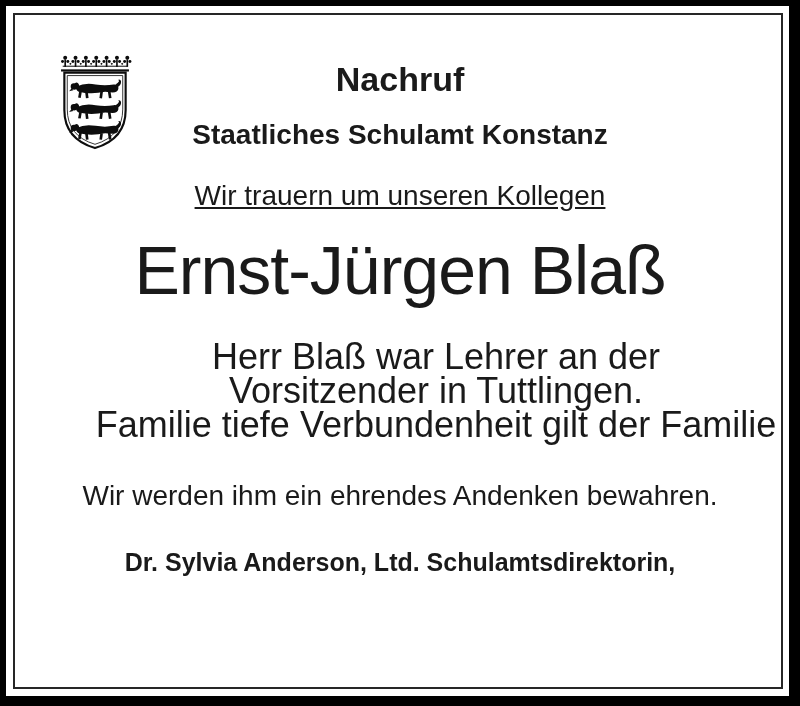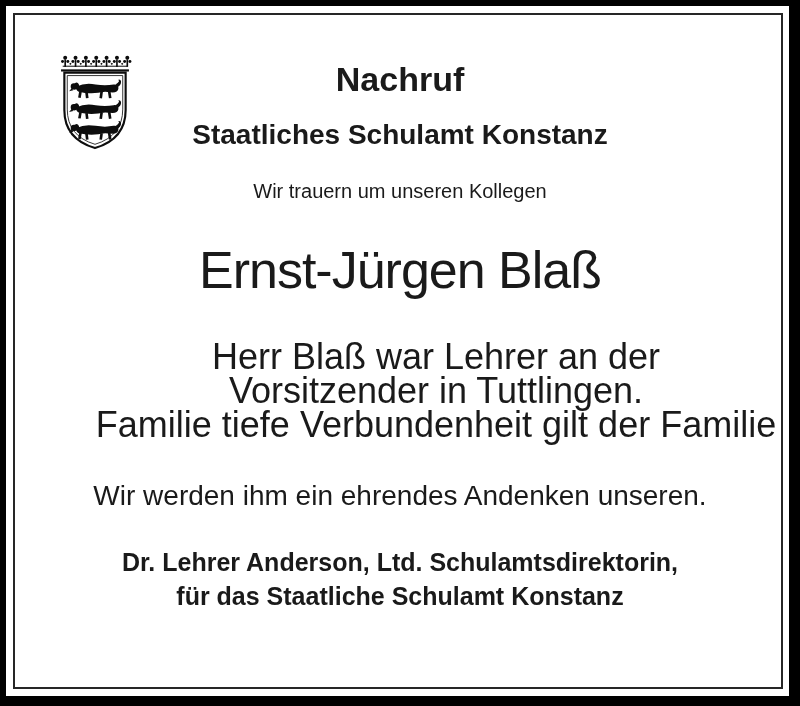--- a/index.html
+++ b/index.html
@@ -27,22 +27,22 @@
     pointer-events: none;
   }
   .crest {
     position: absolute;
     left: 53px; top: 47px;
     width: 84px; height: 106px;
   }
   .t { position: absolute; left: 0; width: 100%; text-align: center; white-space: nowrap; }
   .heading   { top: 60px;  font-size: 34px; font-weight: bold; }
   .org       { top: 119px; font-size: 28px; font-weight: bold; }
-  .intro     { top: 180px; font-size: 20px; font-weight: normal; }
-  .name      { top: 244px; font-size: 52px; font-weight: 300; letter-spacing: -1px; line-height: 1.0; }
+  .intro     { top: 180px; font-size: 28px; font-weight: normal; text-decoration: underline; }
+  .name      { top: 236px; font-size: 68px; font-weight: 300; letter-spacing: -1px; line-height: 1.0; }
   .bodyblock { top: 340px; font-size: 36px; line-height: 34px; margin-left: 36px; }
   .closing   { top: 480px; font-size: 28px; }
   .sigs      { top: 545px; font-size: 25px; font-weight: bold; line-height: 34px; }
 </style>
 </head>
 <body>
 
 <div class="page">
 
   <div class="frame-outer"></div>
@@ -124,20 +124,19 @@
   <div class="t intro">Wir trauern um unseren Kollegen</div>
 
   <div class="t name">Ernst-Jürgen Blaß</div>
 
   <div class="t bodyblock">
     <div>Herr Blaß war Lehrer an der</div>
     <div>Vorsitzender in Tuttlingen.</div>
     <div>Familie tiefe Verbundenheit gilt der Familie</div>
   </div>
 
-  <div class="t closing">Wir werden ihm ein ehrendes Andenken unseren.</div>
+  <div class="t closing">Wir werden ihm ein ehrendes Andenken bewahren.</div>
 
   <div class="t sigs">
-    <div>Dr. Lehrer Anderson, Ltd. Schulamtsdirektorin,</div>
-    <div>für das Staatliche Schulamt Konstanz</div>
+    <div>Dr. Sylvia Anderson, Ltd. Schulamtsdirektorin,</div>
   </div>
 
 </div>
 
 </body></html>

